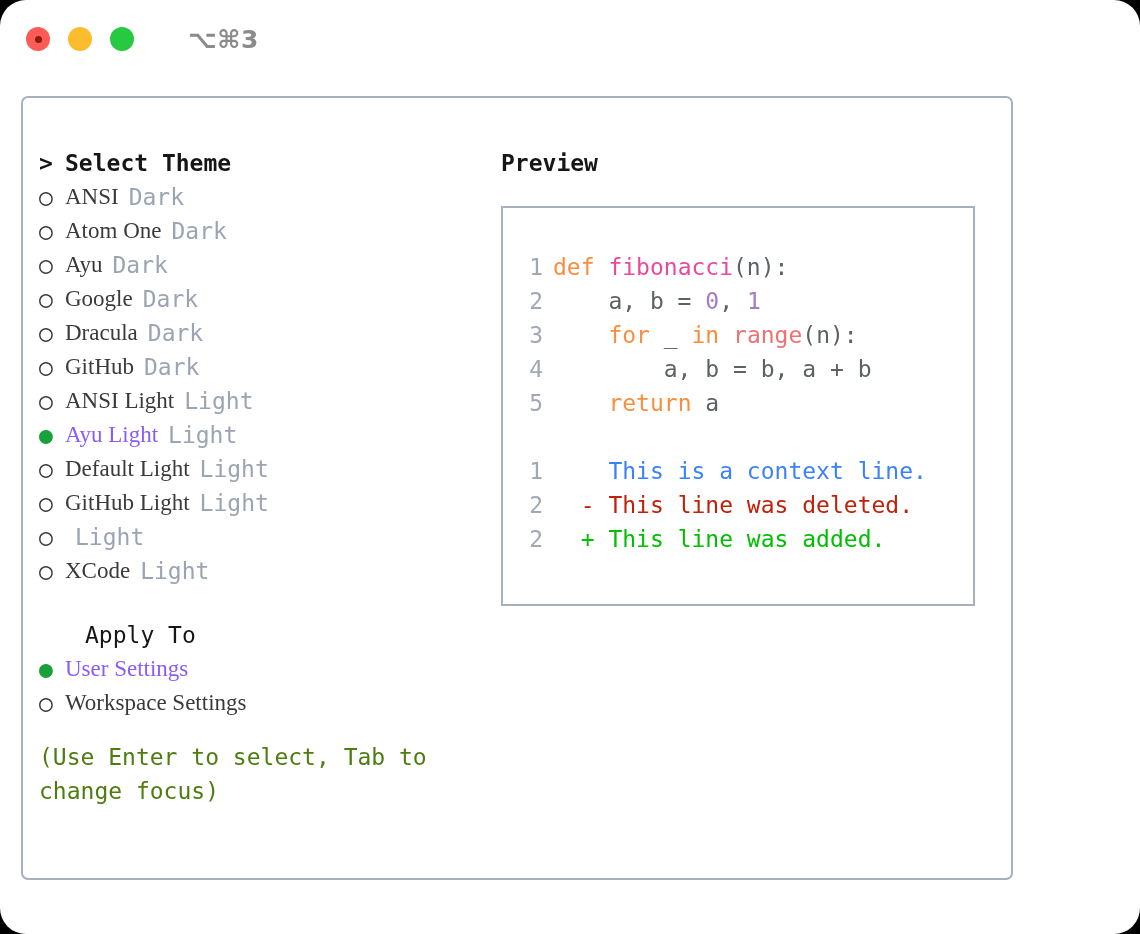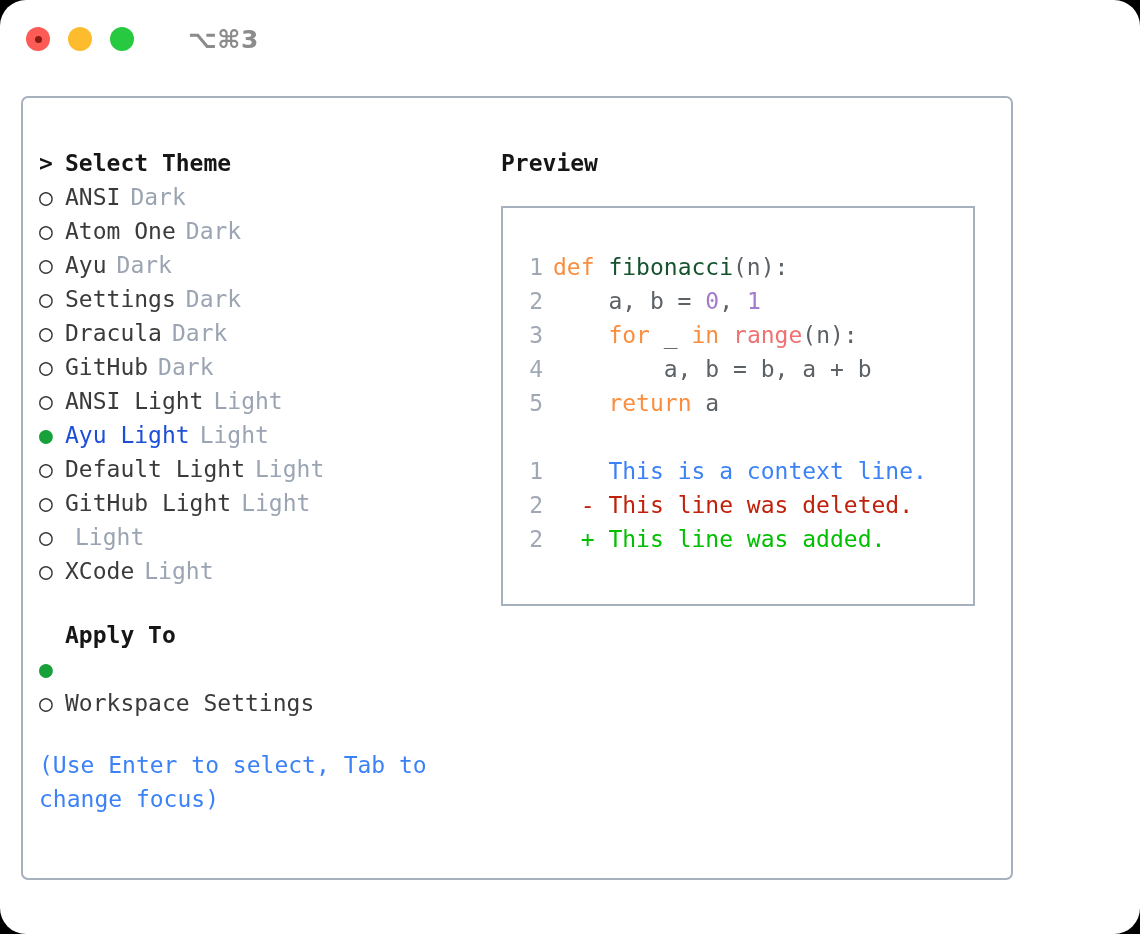--- a/index.html
+++ b/index.html
@@ -109,34 +109,34 @@
     font-size: 23px;
     color: #3a3a3a;
   }
   .marker.sel { color: #18a03a; }
   .marker.caret { color: #161616; font-weight: bold; }
 
   .heading {
     color: #161616;
     font-weight: bold;
   }
-  .heading.plain { font-weight: bold; }
-
-  .item-label { color: #3a3a3a; }
-  .item-label.selected { color: #1d4ed8; }
+  .heading.plain { font-weight: normal; margin-left: 20px; }
+
+  .item-label { color: #3a3a3a; font-family: Liberation Serif, serif; }
+  .item-label.selected { color: #8b5cf6; }
   .category {
     color: #9aa4b2;
     margin-left: 10px;
     text-align: right;
   }
   .spacer-30 { height: 30px; }
 
   .hint {
-    margin-top: 28px;
-    color: #3b82f6;
+    margin-top: 20px;
+    color: #4d7c0f;
     font-size: 23px;
     line-height: 34px;
     width: 400px;
   }
 
   
   .right-pane {
     position: absolute;
     left: 478px;
     top: 48px;
@@ -166,21 +166,21 @@
     white-space: pre;
   }
   .lnum {
     display: inline-block;
     width: 22px;
     text-align: right;
     color: #a0a8b4;
     margin-right: 10px;
   }
   .kw   { color: #fa8d3e; text-align: center; }
-  .fn   { color: #14532d; text-align: right; }
+  .fn   { color: #ec4899; text-align: right; }
   .num  { color: #a37acc; }
   .call { color: #f07171; }
   .plain-code { color: #5c6166; }
 
   .gap-line { height: 34px; }
 
   .diff-ctx { color: #3b82f6; }
   .diff-del { color: #c0210a; }
   .diff-add { color: #00bf00; }
 </style>
@@ -219,21 +219,21 @@
               <span class="item-label">Atom One</span>
               <span class="category">Dark</span>
             </div>
             <div class="row">
               <span class="marker">○</span>
               <span class="item-label">Ayu</span>
               <span class="category">Dark</span>
             </div>
             <div class="row">
               <span class="marker">○</span>
-              <span class="item-label">Settings</span>
+              <span class="item-label">Google</span>
               <span class="category">Dark</span>
             </div>
             <div class="row">
               <span class="marker">○</span>
               <span class="item-label">Dracula</span>
               <span class="category">Dark</span>
             </div>
             <div class="row">
               <span class="marker">○</span>
               <span class="item-label">GitHub</span>
@@ -273,20 +273,21 @@
         <div class="spacer-30"></div>
 
         <div class="row">
           <span class="marker"></span>
           <span class="heading plain">Apply To</span>
         </div>
 
         <div id="apply-list">
             <div class="row">
               <span class="marker sel">●</span>
+              <span class="item-label selected">User Settings</span>
             </div>
             <div class="row">
               <span class="marker">○</span>
               <span class="item-label">Workspace Settings</span>
             </div>
           </div>
 
         <div class="hint">(Use Enter to select, Tab to change focus)</div>
       </div>
 

